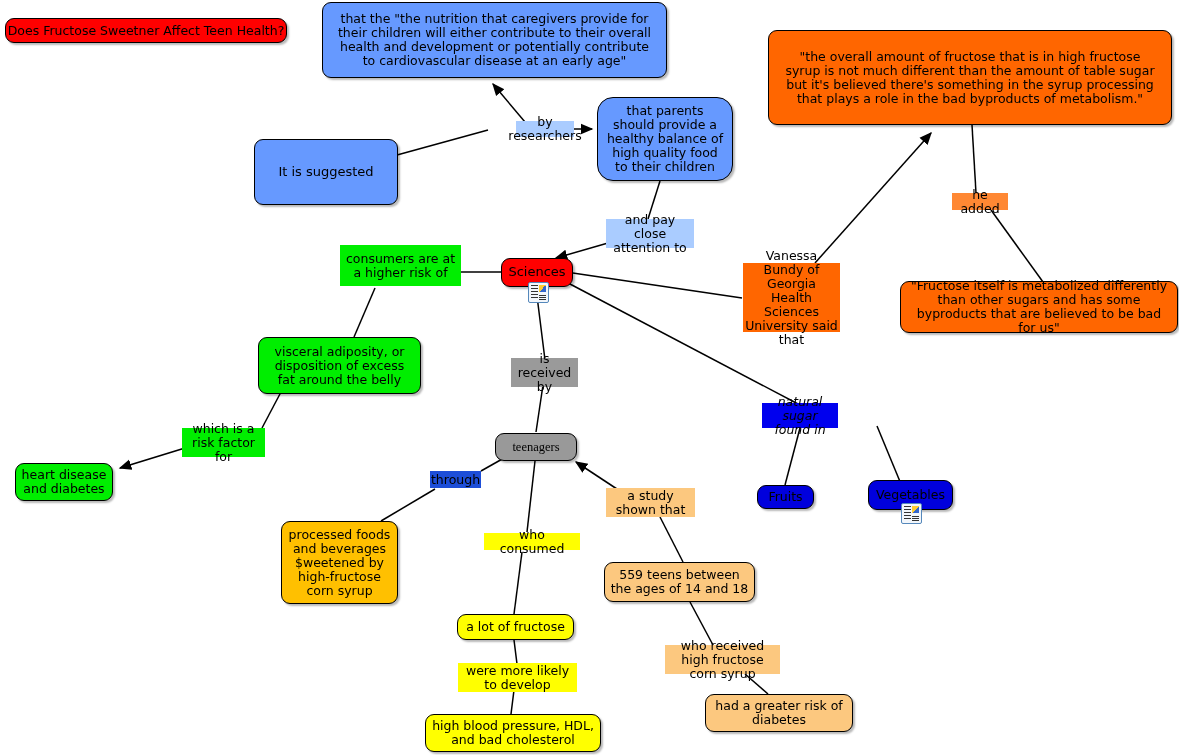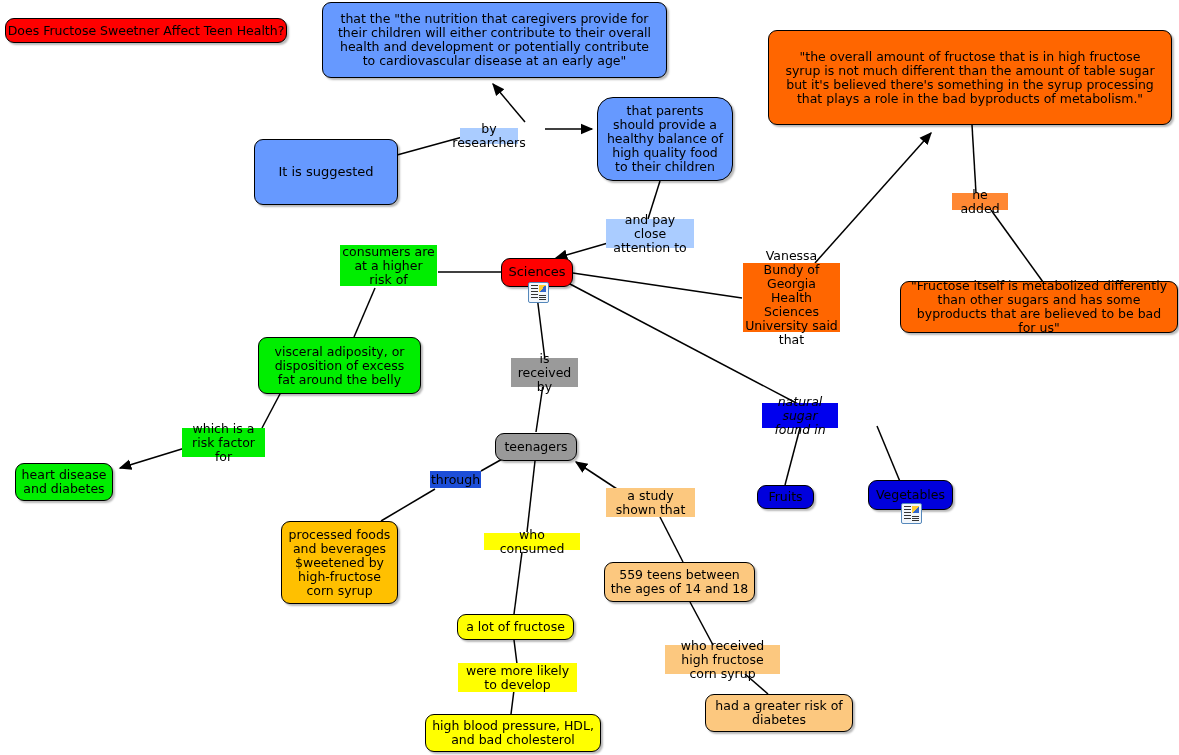--- a/index.html
+++ b/index.html
@@ -130,46 +130,46 @@
     </span>
 
   <div class="node c-orange" style="left:768px;top:30px;width:404px;height:95px;font-size:12.5px;padding:0 12px;">"the overall amount of fructose that is in high fructose syrup is not much different than the amount of table sugar but it's believed there's something in the syrup processing that plays a role in the bad byproducts of metabolism."</div>
 
   <div class="node c-orange" style="left:900px;top:281px;width:278px;height:52px;font-size:12.5px;padding:0 8px;">"Fructose itself is metabolized differently than other sugars and has some byproducts that are believed to be bad for us"</div>
 
   <div class="node c-green" style="left:258px;top:337px;width:163px;height:57px;font-size:12.5px;padding:0 6px;">visceral adiposity, or disposition of excess fat around the belly</div>
 
   <div class="node c-green" style="left:15px;top:463px;width:98px;height:38px;font-size:12.5px;padding:0 5px;">heart disease and diabetes</div>
 
-  <div class="node c-grey" style="left:495px;top:433px;width:82px;height:28px;font-size:12.5px;">teenagers</div>
+  <div class="node c-grey" style="left:495px;top:433px;width:82px;height:28px;font-size:12.5px;font-family:Liberation Serif, serif;">teenagers</div>
 
   <div class="node c-gold" style="left:281px;top:521px;width:117px;height:83px;font-size:12.5px;padding:0 5px;">processed foods and beverages $weetened by high-fructose corn syrup</div>
 
   <div class="node c-yellow" style="left:457px;top:614px;width:117px;height:26px;font-size:12.5px;">a lot of fructose</div>
 
   <div class="node c-yellow" style="left:425px;top:714px;width:176px;height:38px;font-size:12.5px;padding:12px 5px;">high blood pressure, HDL, and bad cholesterol</div>
 
   <div class="node c-peach" style="left:604px;top:562px;width:151px;height:40px;font-size:12.5px;padding:0 5px;">559 teens between the ages of 14 and 18</div>
 
   <div class="node c-peach" style="left:705px;top:694px;width:148px;height:38px;font-size:12.5px;padding:16px 5px;">had a greater risk of diabetes</div>
 
   <div class="node c-blue-dark" style="left:757px;top:485px;width:57px;height:24px;font-size:12.5px;">Fruits</div>
 
   <div class="node c-blue-dark" style="left:868px;top:480px;width:85px;height:30px;font-size:12.5px;">Vegetables</div>
   <span class="res-icon" style="left:901px;top:503px;">
       <i></i>
       <b></b>
       <u></u>
     </span>
 
-  <div class="linklabel c-blue-lab" style="left:460px;top:121px;width:58px;height:16px;font-size:12.5px;margin-top:7px;">by researchers</div>
+  <div class="linklabel c-blue-lab" style="left:516px;top:121px;width:58px;height:16px;font-size:12.5px;">by researchers</div>
 
   <div class="linklabel c-blue-lab" style="left:606px;top:219px;width:88px;height:29px;font-size:12.5px;">and pay close attention to</div>
 
-  <div class="linklabel c-green-lab" style="left:340px;top:245px;width:97px;height:41px;font-size:12.5px;">consumers are at a higher risk of</div>
+  <div class="linklabel c-green-lab" style="left:340px;top:245px;width:121px;height:41px;font-size:12.5px;">consumers are at a higher risk of</div>
 
   <div class="linklabel c-green-lab" style="left:182px;top:428px;width:83px;height:29px;font-size:12.5px;">which is a risk factor for</div>
 
   <div class="linklabel c-grey-lab" style="left:511px;top:358px;width:67px;height:29px;font-size:12.5px;">is received by</div>
 
   <div class="linklabel c-gold-lab" style="left:430px;top:471px;width:51px;height:17px;font-size:12.5px;">through</div>
 
   <div class="linklabel c-yellow-lab" style="left:484px;top:533px;width:96px;height:17px;font-size:12.5px;">who consumed</div>
 
   <div class="linklabel c-yellow-lab" style="left:458px;top:663px;width:119px;height:29px;font-size:12.5px;">were more likely to develop</div>

